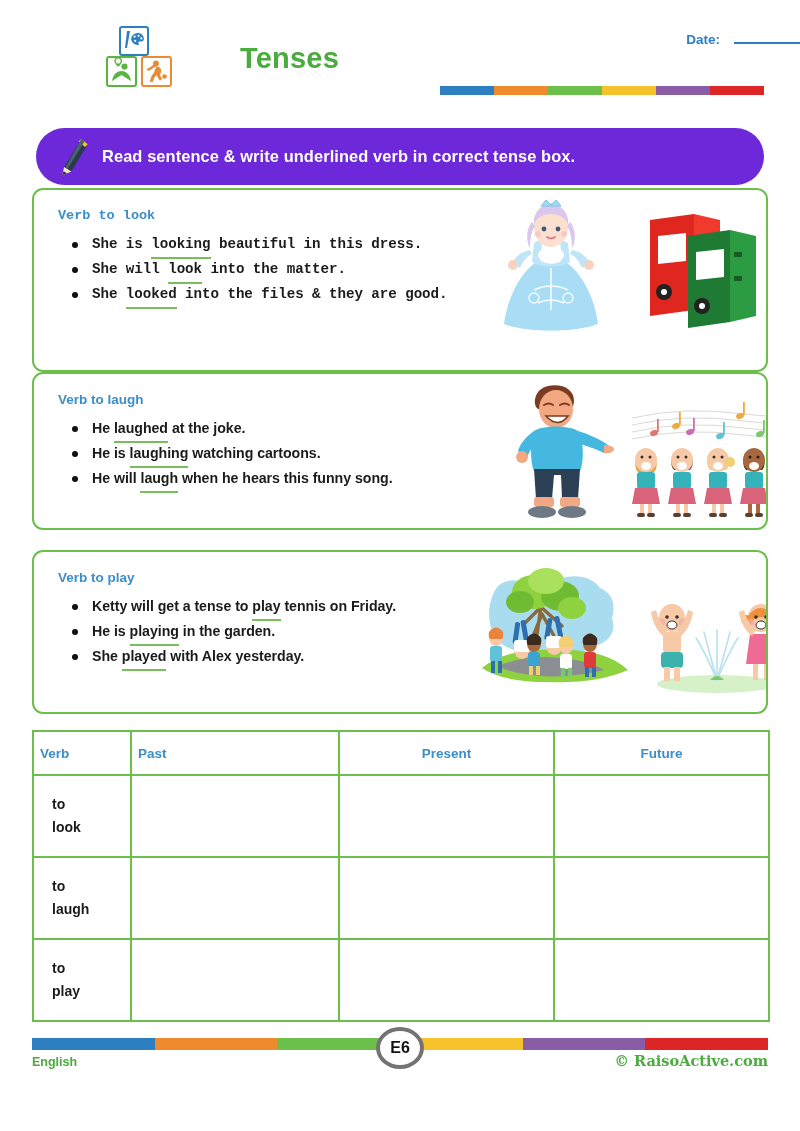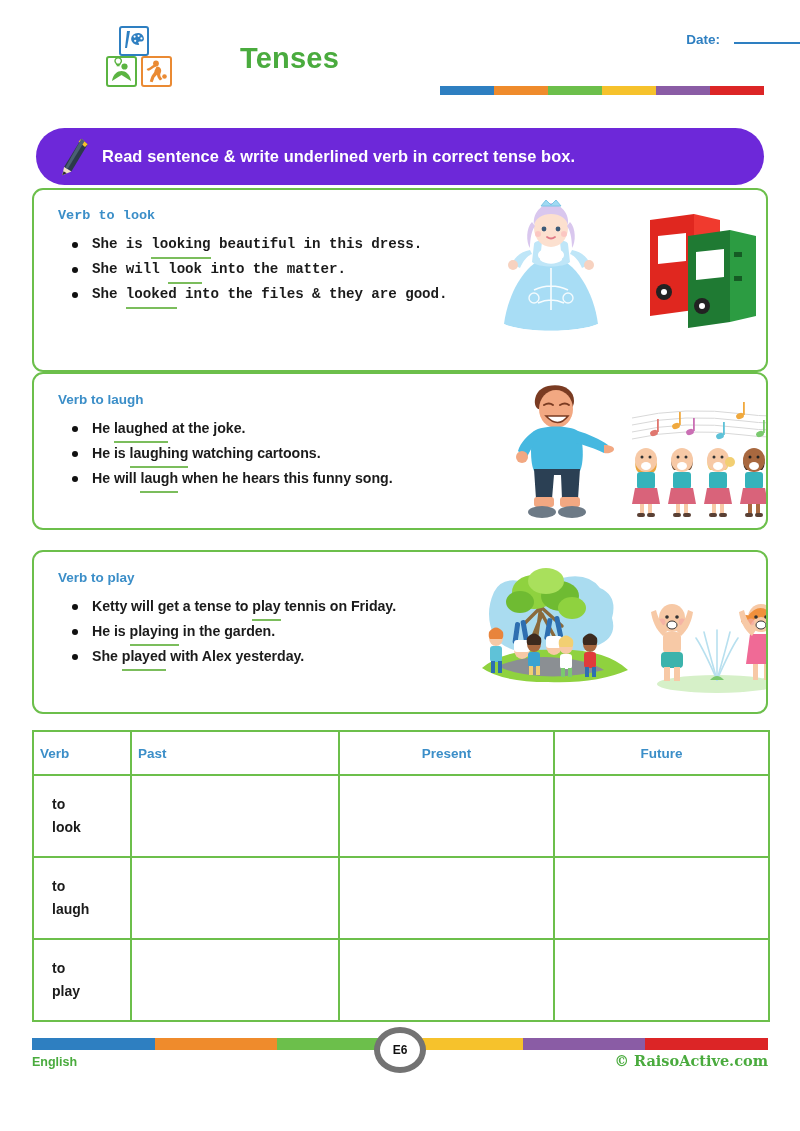--- a/index.html
+++ b/index.html
@@ -232,27 +232,27 @@
     display: flex;
   }
   .footer-bar span { flex: 1 1 0; height: 100%; display: block; }
   .page-badge {
     position: absolute;
     left: 50%;
     top: 1027px;
     transform: translateX(-50%);
     width: 40px;
     height: 34px;
-    border: 6px solid #737373;
+    border: 4px solid #737373;
     border-radius: 50%;
     background: #fff;
     display: flex;
     align-items: center;
     justify-content: center;
-    font-size: 12px;
+    font-size: 16px;
     font-weight: bold;
     color: #111;
   }
   .footer-left {
     position: absolute;
     left: 32px;
     top: 1055px;
     font-size: 12.5px;
     font-weight: bold;
     color: #4aab3e;

